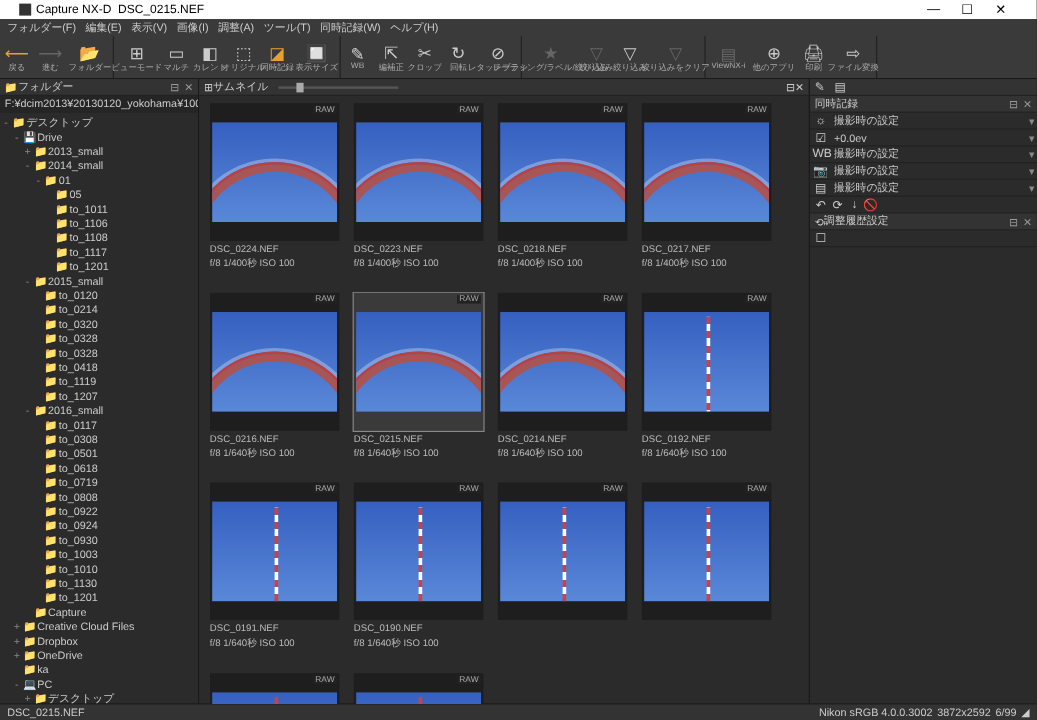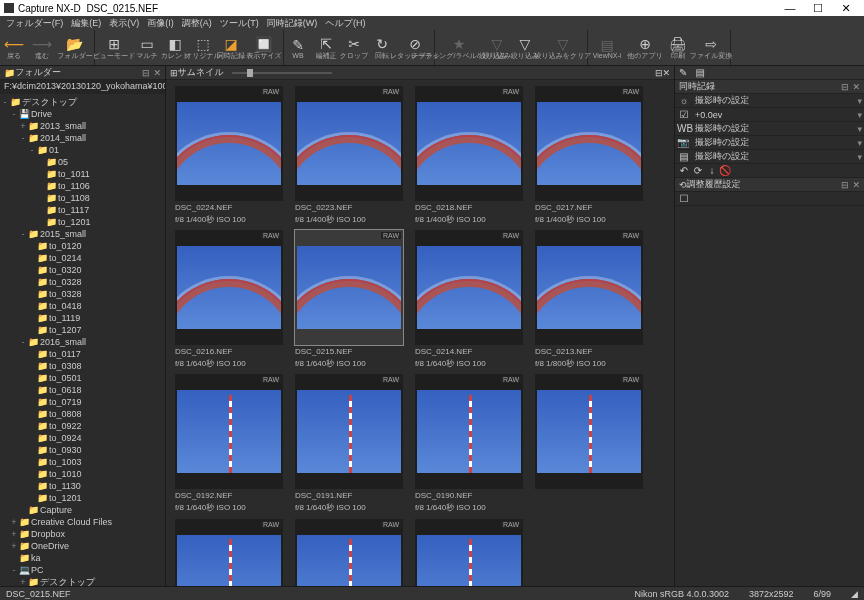--- a/index.html
+++ b/index.html
@@ -1,18 +1,18 @@
 <!DOCTYPE html>
 <html><head>
 <meta charset="utf-8">
 <style>
 * { margin: 0; padding: 0; box-sizing: border-box; font-family: "Meiryo UI", sans-serif; }
 body { background: #2b2b2b; color: #ccc; font-size: 10px; overflow: hidden; width: 864px; height: 600px; }
 
-.titlebar { height: 16px; background: #fff; display: flex; align-items: center; padding: 0 4px; color: #000; }
+.titlebar { height: 16px; background: #fff; display: flex; align-items: center; padding: 0 16px; color: #000; }
 .titlebar .appicon { width: 10px; height: 10px; background: #333; margin-right: 4px; }
 .titlebar .spacer { flex: 1; }
 .titlebar .winbtn { width: 28px; text-align: center; font-size: 11px; cursor: default; }
 
 .menubar { height: 14px; background: #3a3a3a; display: flex; align-items: center; padding: 0 2px; font-size: 9px; }
 .menubar span { padding: 0 4px; }
 
 .toolbar { height: 36px; background: #3a3a3a; display: flex; align-items: center; border-bottom: 1px solid #1a1a1a; }
 .tool-group { display: flex; border-right: 1px solid #222; height: 100%; }
 .tool-btn { width: 28px; display: flex; flex-direction: column; align-items: center; justify-content: center; font-size: 8px; color: #aaa; padding-top: 2px; }
@@ -36,41 +36,41 @@
 .tree-item .toggle.none { color: transparent; }
 .tree-item .ficon { width: 12px; font-size: 9px; text-align: center; }
 .folder-yellow { color: #e8b030; }
 .folder-blue { color: #6090d0; }
 .folder-gray { color: #888; }
 
 .viewer { flex: 1; background: #2b2b2b; display: flex; flex-direction: column; }
 .viewer-header { height: 14px; background: #333; display: flex; align-items: center; padding: 0 4px; font-size: 9px; border-bottom: 1px solid #222; }
 .zoom-slider { width: 100px; height: 2px; background: #555; margin: 0 8px; position: relative; }
 .zoom-slider .thumb { position: absolute; width: 6px; height: 8px; background: #aaa; top: -3px; left: 15px; }
-.thumbs { flex: 1; overflow: auto; padding: 6px 4px; display: flex; flex-wrap: wrap; gap: 4px 2px; align-content: flex-start; }
+.thumbs { flex: 1; overflow: auto; padding: 6px 4px; display: flex; flex-wrap: wrap; gap: 18px 2px; align-content: flex-start; }
 .thumb-cell { width: 118px; }
 .thumb-cell .img { width: 108px; height: 115px; background: #1e1e1e; position: relative; margin: 0 auto; }
 .thumb-cell .img.sel { outline: 1px solid #888; background: #3a3a3a; }
 .thumb-cell .badge { position: absolute; top: 2px; right: 2px; font-size: 7px; background: #222; color: #aaa; padding: 0 2px; }
 .thumb-cell .sky { position: absolute; top: 16px; left: 2px; right: 2px; bottom: 16px; background: linear-gradient(#3560c0, #5a88d8); overflow: hidden; }
 .thumb-cell .wheel { position: absolute; width: 140%; height: 180%; border: 2px solid #bb4040; border-radius: 50%; bottom: -120%; left: -20%; box-shadow: inset 0 0 0 6px #a55, 0 0 0 3px rgba(255,255,255,.3); }
 .thumb-cell .tower { position: absolute; left: 50%; top: 5%; bottom: 0; width: 3px; background: repeating-linear-gradient(#d04040 0 6px, #fff 6px 12px); }
 .thumb-cell .meta { margin: 2px 5px; font-size: 8px; color: #bbb; line-height: 1.2; }
 
 .sidebar-right { width: 190px; background: #2b2b2b; display: flex; flex-direction: column; border-left: 1px solid #1a1a1a; }
 .edit-tabs { height: 14px; background: #333; display: flex; align-items: center; font-size: 10px; border-bottom: 1px solid #222; }
 .edit-tabs .etab { padding: 0 4px; }
 .edit-param { display: flex; align-items: center; height: 14px; font-size: 9px; border-bottom: 1px solid #222; padding: 0 2px; }
 .edit-param .eicon { width: 14px; text-align: center; font-size: 10px; }
 .edit-param .elabel { flex: 1; padding-left: 4px; }
 .edit-param .edrop { font-size: 9px; color: #888; }
 
 .statusbar { height: 14px; background: #333; display: flex; align-items: center; padding: 0 6px; font-size: 9px; border-top: 1px solid #1a1a1a; }
 .statusbar .sspacer { flex: 1; }
-.statusbar .sitem { margin-left: 20px; }
+.statusbar .sitem { margin-left: 4px; }
 
 ::-webkit-scrollbar { width: 10px; height: 10px; }
 ::-webkit-scrollbar-track { background: #2a2a2a; }
 ::-webkit-scrollbar-thumb { background: #555; }
 </style>
 </head>
 <body>
 
 <div class="titlebar">
   <div class="appicon"></div>
@@ -493,30 +493,20 @@
               <div class="wheel"></div>
             </div>
           </div>
           <div class="meta">DSC_0214.NEF</div>
           <div class="meta">f/8 1/640秒 ISO 100</div>
         </div>
         <div class="thumb-cell">
           <div class="img">
             <div class="badge">RAW</div>
             <div class="sky">
-              <div class="wheel"></div>
-            </div>
-          </div>
-          <div class="meta">DSC_0213.NEF</div>
-          <div class="meta">f/8 1/800秒 ISO 100</div>
-        </div>
-        <div class="thumb-cell">
-          <div class="img">
-            <div class="badge">RAW</div>
-            <div class="sky">
               <div class="tower"></div>
             </div>
           </div>
           <div class="meta">DSC_0192.NEF</div>
           <div class="meta">f/8 1/640秒 ISO 100</div>
         </div>
         <div class="thumb-cell">
           <div class="img">
             <div class="badge">RAW</div>
             <div class="sky">

